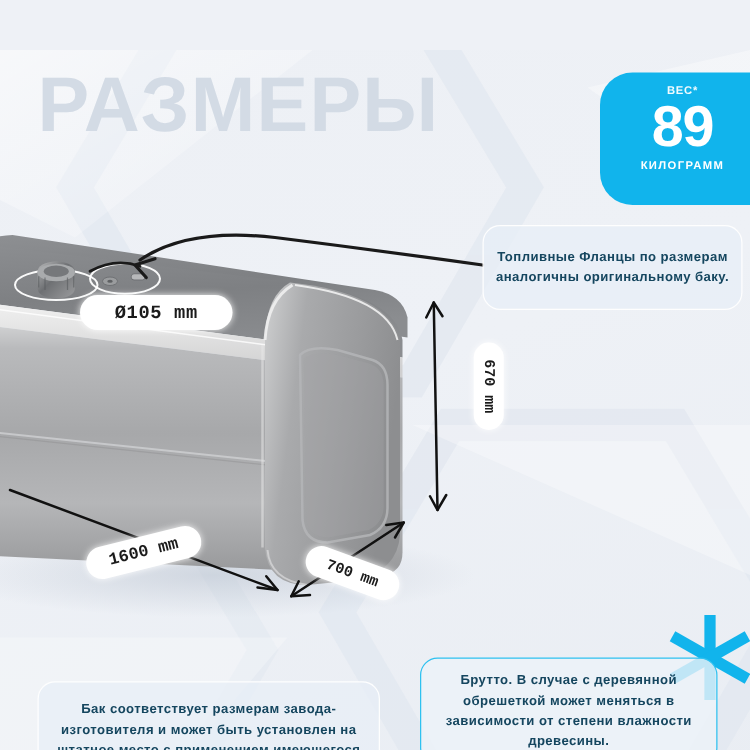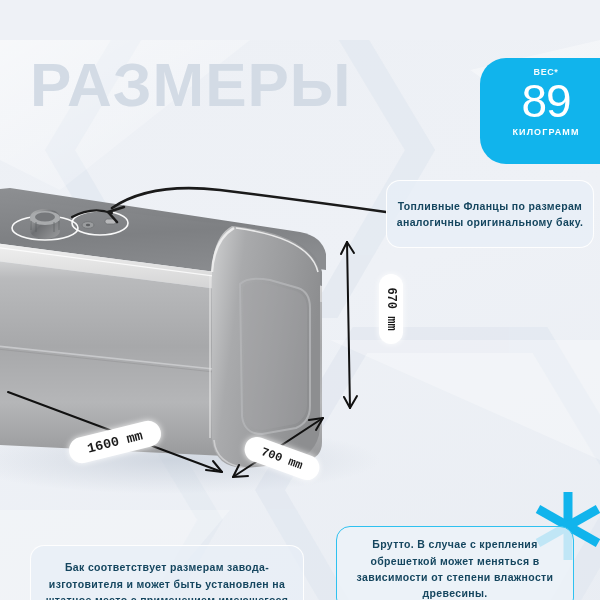--- a/index.html
+++ b/index.html
@@ -33,21 +33,21 @@
     color:#fff;text-align:center;
     box-sizing:border-box;
     padding-top:9px;
     padding-left:12px;
   }
   .badge .cap{
     font-size:9px;font-weight:bold;letter-spacing:.6px;
     text-transform:uppercase;opacity:.95;
   }
   .badge .num{
-    font-size:46px;font-weight:normal;line-height:50px;letter-spacing:-1px;
+    font-size:46px;font-weight:bold;line-height:50px;letter-spacing:-1px;
     margin-top:-1px;
   }
   .badge .unit{
     font-size:9px;font-weight:bold;letter-spacing:1.1px;
     text-transform:uppercase;margin-top:1px;text-align:center;
   }
 
   
   .infobox{
     position:absolute;box-sizing:border-box;
@@ -227,20 +227,21 @@
 
       <path d="M8 352 L222 432" stroke-linecap="round"></path>
       <path d="M222 432 L206 430 M222 432 L213 421" stroke-linecap="round"></path>
 
       <path d="M233 437 L323 378" stroke-linecap="round"></path>
       <path d="M233 437 L248 436 M233 437 L239 425" stroke-linecap="round"></path>
       <path d="M323 378 L309 380 M323 378 L316 390" stroke-linecap="round"></path>
     </g>
   </svg>
 
+  <div class="pill pill-d105">Ø105 mm</div>
   <div class="pill pill-1600">1600 mm</div>
   <div class="pill pill-700">700 mm</div>
   <div class="pill pill-670">670 mm</div>
 
   <div class="badge">
     <div class="cap">ВЕС*</div>
     <div class="num">89</div>
     <div class="unit">КИЛОГРАММ</div>
   </div>
 
@@ -254,16 +255,16 @@
 
   <svg class="asterisk" viewBox="0 0 72 72">
     <g stroke="#11b4ec" stroke-width="9" stroke-linecap="butt">
       <line x1="36" y1="2" x2="36" y2="70"></line>
       <line x1="6" y1="19" x2="66" y2="53"></line>
       <line x1="6" y1="53" x2="66" y2="19"></line>
     </g>
   </svg>
 
   <div class="infobox box-right">
-    <p>Брутто. В случае с крепления обрешеткой может меняться в зависимости от степени влажности древесины.</p>
+    <p>Брутто. В случае с деревянной обрешеткой может меняться в зависимости от степени влажности древесины.</p>
   </div>
 
 </div>
 
 </body></html>

